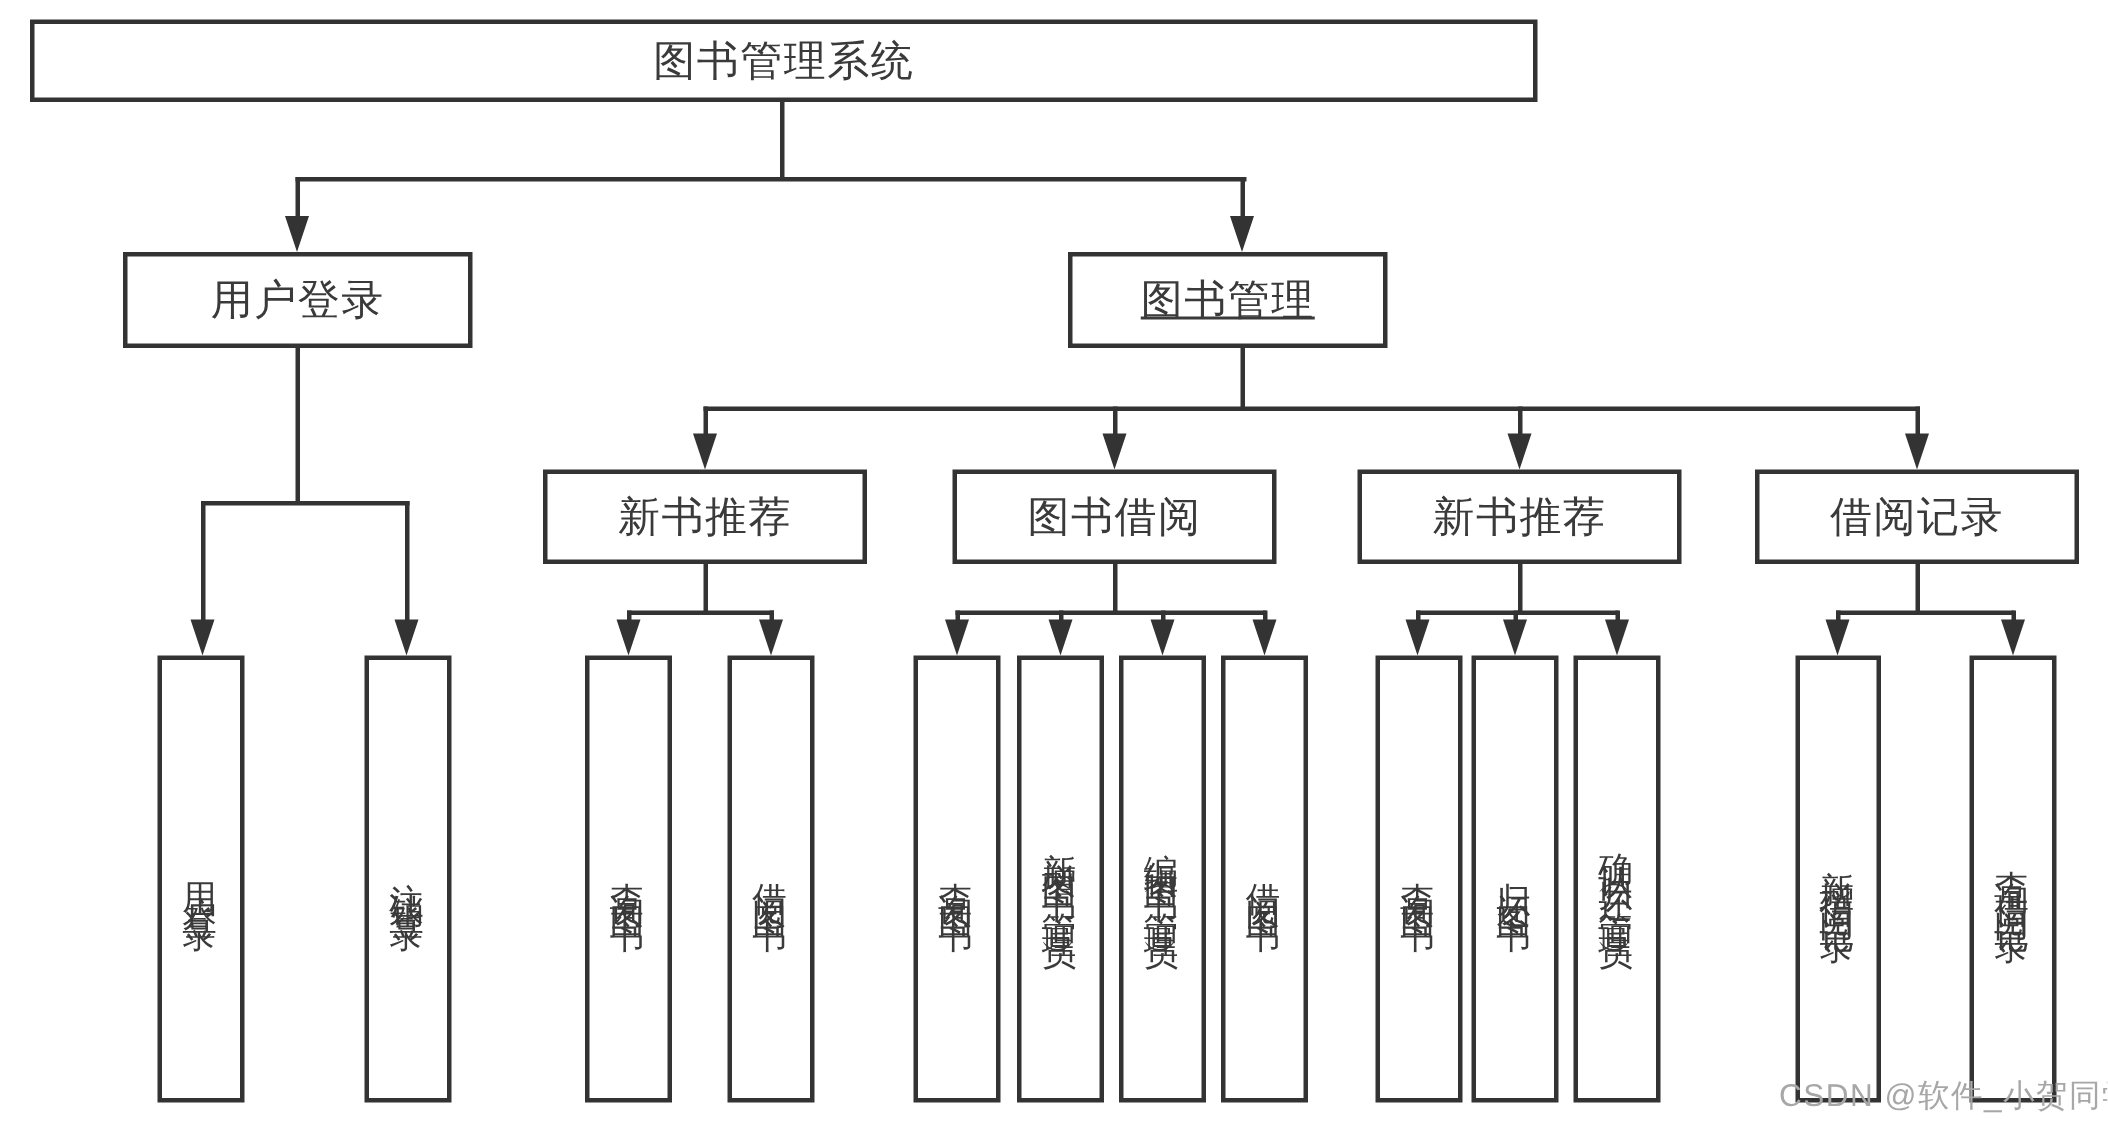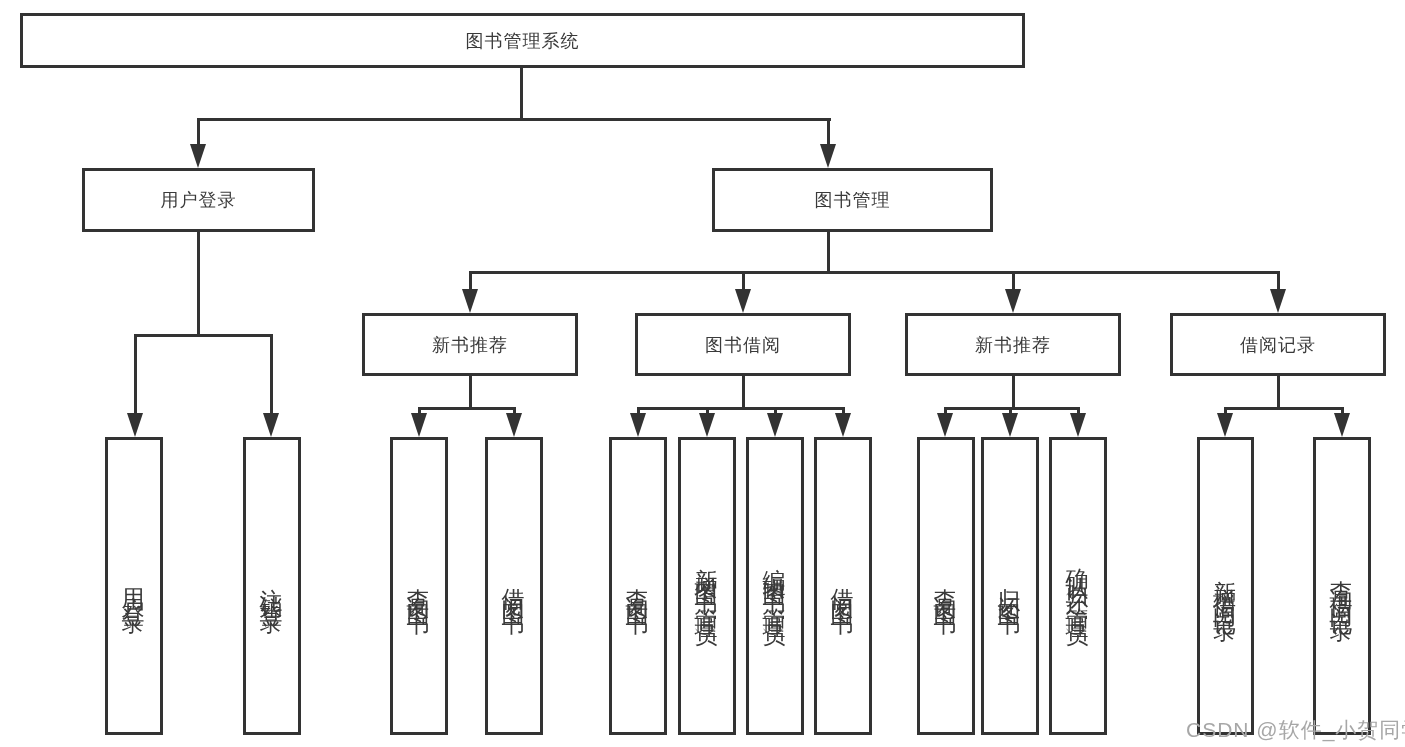--- a/index.html
+++ b/index.html
@@ -15,21 +15,21 @@
     font-family:"Liberation Sans","DejaVu Sans",sans-serif;
     color:var(--text);
     overflow:hidden;
   }
   .node{
     position:absolute;
     box-sizing:border-box;
     border:3px solid var(--line);
     background:#ffffff;
     display:flex;align-items:center;justify-content:center;
-    font-size:18px;letter-spacing:1px;color:var(--text);
+    font-size:28px;letter-spacing:1px;color:var(--text);
   }
   .vnode{
     position:absolute;
     box-sizing:border-box;
     border:3px solid var(--line);
     background:#ffffff;
     display:flex;align-items:center;justify-content:center;
     writing-mode:vertical-rl;text-orientation:mixed;
     font-size:23px;letter-spacing:8px;color:var(--text);
   }
@@ -59,21 +59,21 @@
   <div class="vline" style="left:520px;top:66px;height:54px;"></div>
   <div class="hline" style="left:197px;top:118px;width:634px;"></div>
   <div class="vline" style="left:197px;top:118px;height:30px;"></div>
   <div class="vline" style="left:827px;top:118px;height:30px;"></div>
   <div class="arr" style="left:190px;top:144px;"></div>
   <div class="arr" style="left:820px;top:144px;"></div>
 
   <div class="node" style="left:82px;top:168px;width:233px;height:64px;">
     <span>用户登录</span>
   </div>
-  <div class="node" style="left:712px;top:168px;width:281px;height:64px;">
+  <div class="node" style="left:712px;top:168px;width:213px;height:64px;text-decoration:underline;">
     <span>图书管理</span>
   </div>
 
   <div class="vline" style="left:197px;top:232px;height:104px;"></div>
   <div class="hline" style="left:134px;top:334px;width:139px;"></div>
   <div class="vline" style="left:134px;top:334px;height:82px;"></div>
   <div class="vline" style="left:270px;top:334px;height:82px;"></div>
   <div class="arr" style="left:127px;top:413px;"></div>
   <div class="arr" style="left:263px;top:413px;"></div>
 

